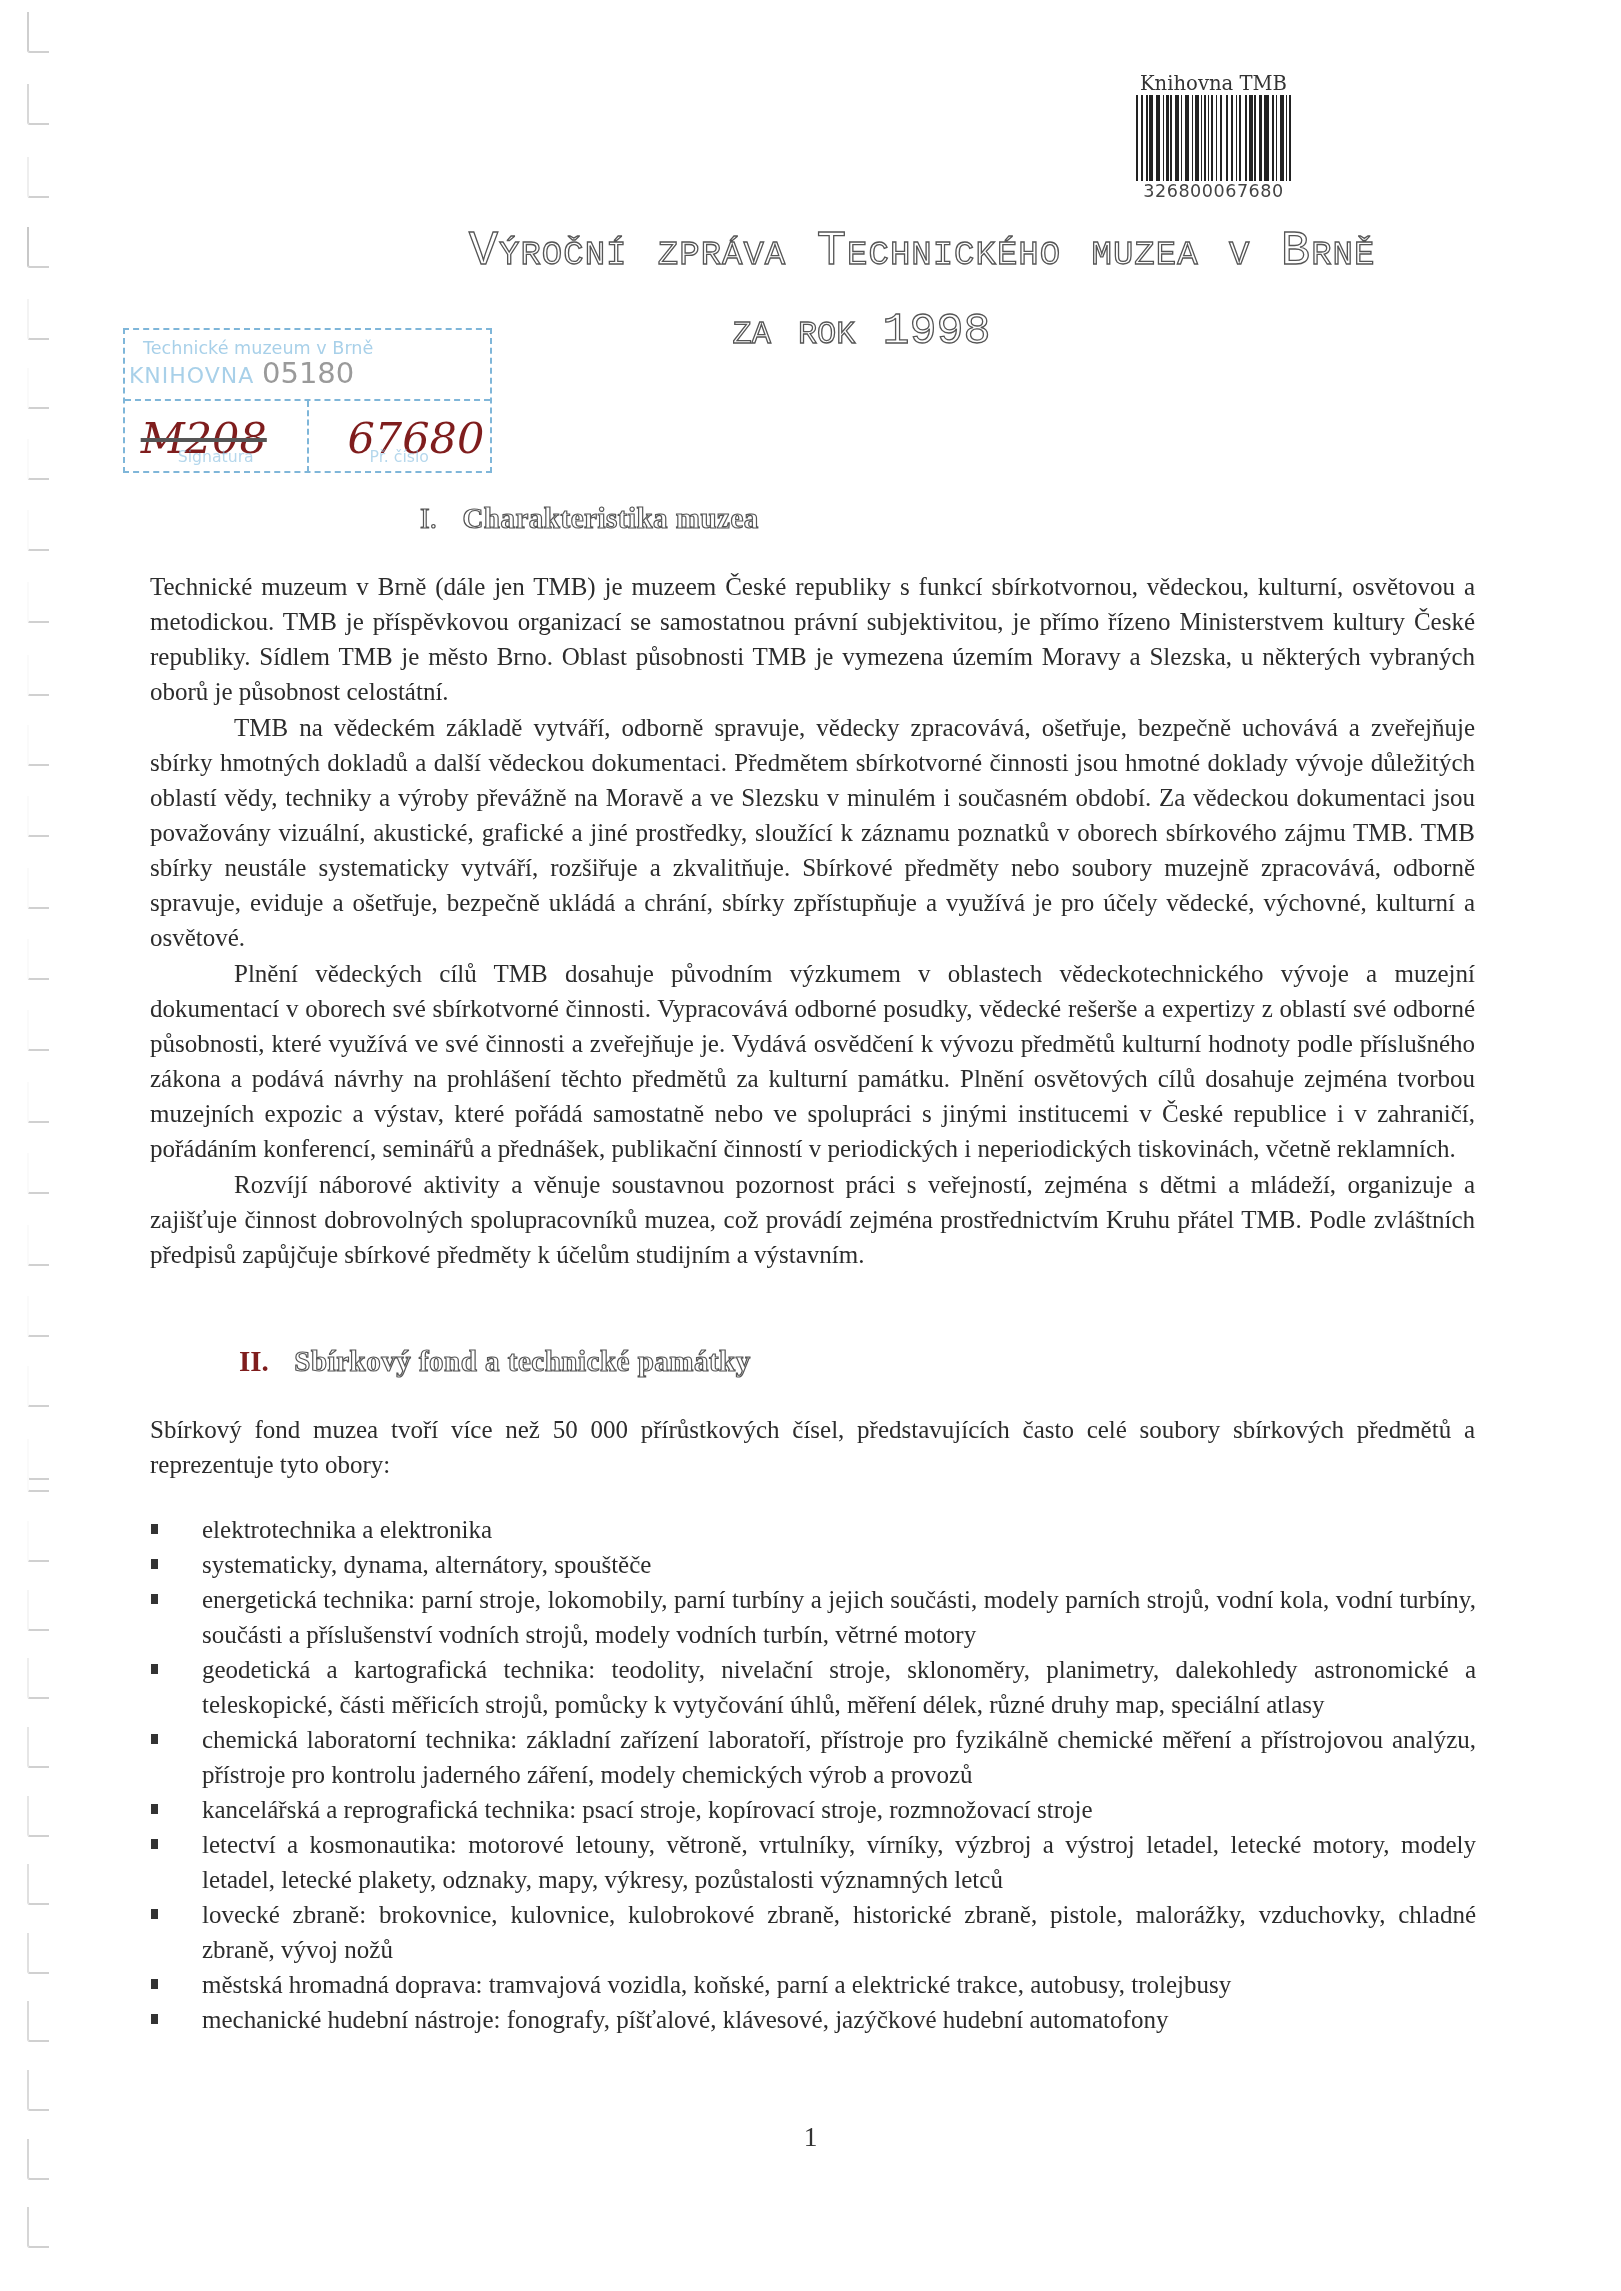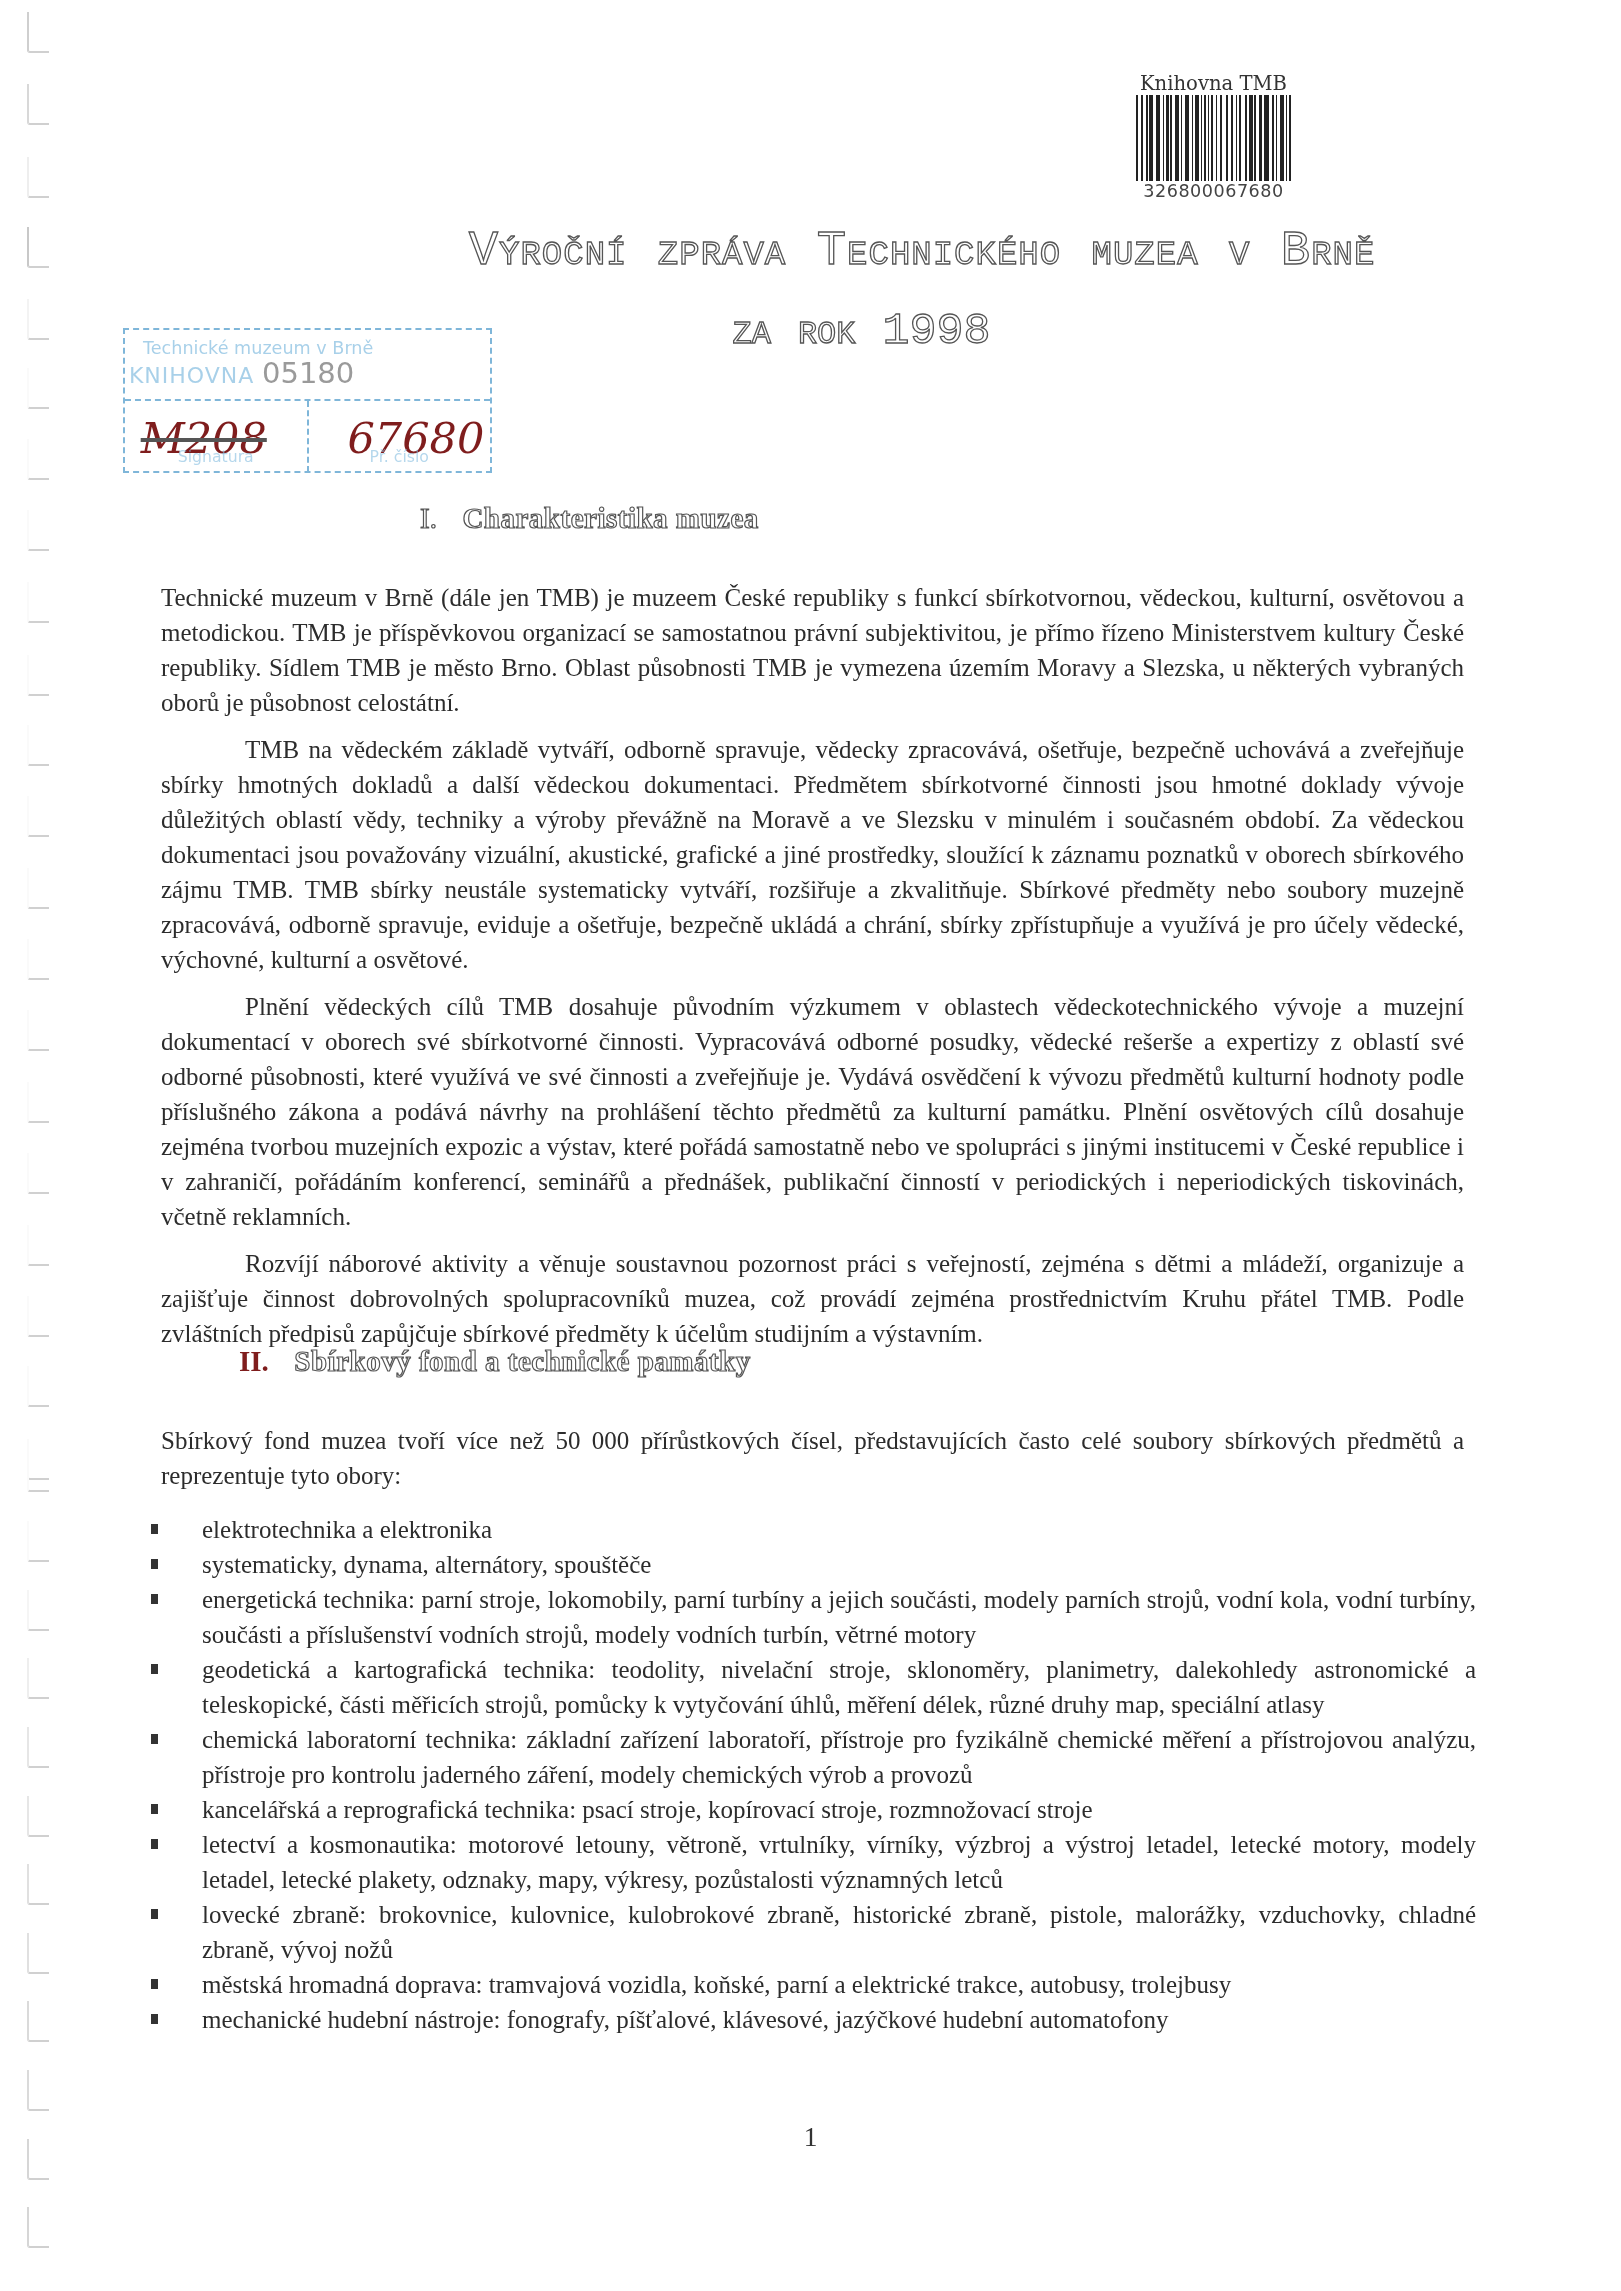--- a/index.html
+++ b/index.html
@@ -37,21 +37,21 @@
   
   .section-heading { position: absolute; font-size: 29px; }
   .section-heading .num { color: #fff; -webkit-text-stroke: 1.2px #555; margin-right: 25.5px; font-size: 29px; }
   .section-heading .num.solid { color: #7f1d1d; -webkit-text-stroke: 0; font-weight: bold; }
   .section-heading .txt { color: #fff; -webkit-text-stroke: 1.2px #555; font-weight: bold; letter-spacing: 0.5px; }
   #sec1 { left: 420px; top: 502px; }
   #sec2 { left: 239px; top: 1345px; }
 
   
   .text-block { position: absolute; left: 149px; width: 1327px; font-size: 25px; line-height: 35px; text-align: justify; color: #2c2c2c; }
-  .text-block p { margin: 12px; }
+  .text-block p { margin: 1px; }
   .text-block p.indent { text-indent: 84px; }
   #body1 { top: 568px; }
   #body2 { top: 1411px; }
 
   .list { position: absolute; left: 149px; top: 1512px; width: 1327px; font-size: 25px; line-height: 35px; color: #2c2c2c; margin: 0; padding: 0; list-style: none; }
   .list li { position: relative; padding-left: 53px; text-align: justify; }
   .bullet { position: absolute; left: 2px; top: 11.8px; width: 6.9px; height: 9.8px; background: #333; }
 
   .page-number { position: absolute; left: 0; right: 0; top: 2122px; text-align: center; font-size: 27.4px; color: #333; }
 </style>

